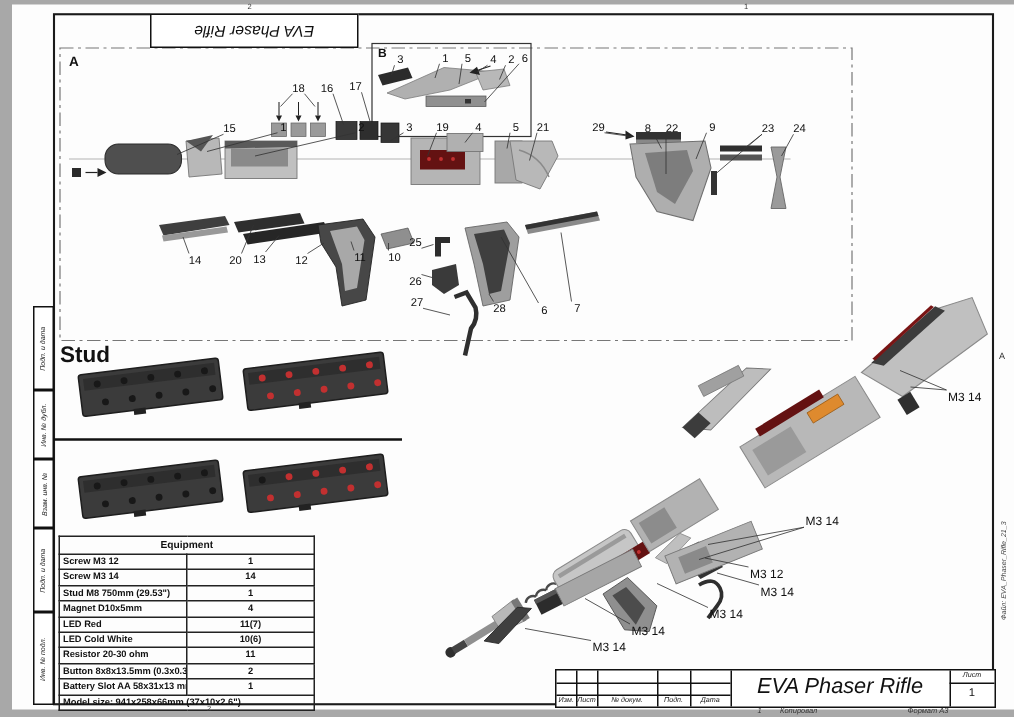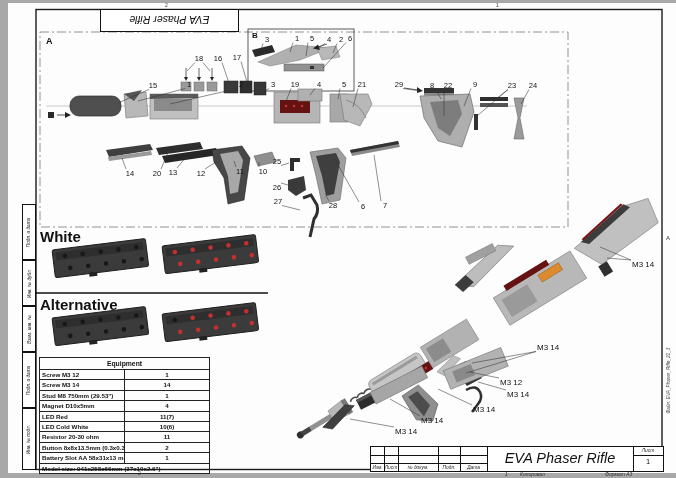--- a/index.html
+++ b/index.html
@@ -339,22 +339,21 @@
         <text x="421" y="423" class="asm">M3 14</text>
         <line x1="394" y1="427" x2="350" y2="419" class="leader"></line>
         <text x="395" y="434" class="asm">M3 14</text>
       </g>
   </svg>
 
   <div class="corner-stamp">
     <span>EVA Phaser Rifle</span>
   </div>
 
-  <div class="heading" style="left:40px;top:228px;">White</div>
-  <div class="heading" style="left:40px;top:296px;">Alternative</div>
+  <div class="heading" style="left:40px;top:228px;">Stud</div>
 
   <div class="equip">
     <table>
       <thead>
           <tr>
             <th colspan="2">Equipment</th>
           </tr>
         </thead>
       <tbody id="equip-body">
           <tr>

